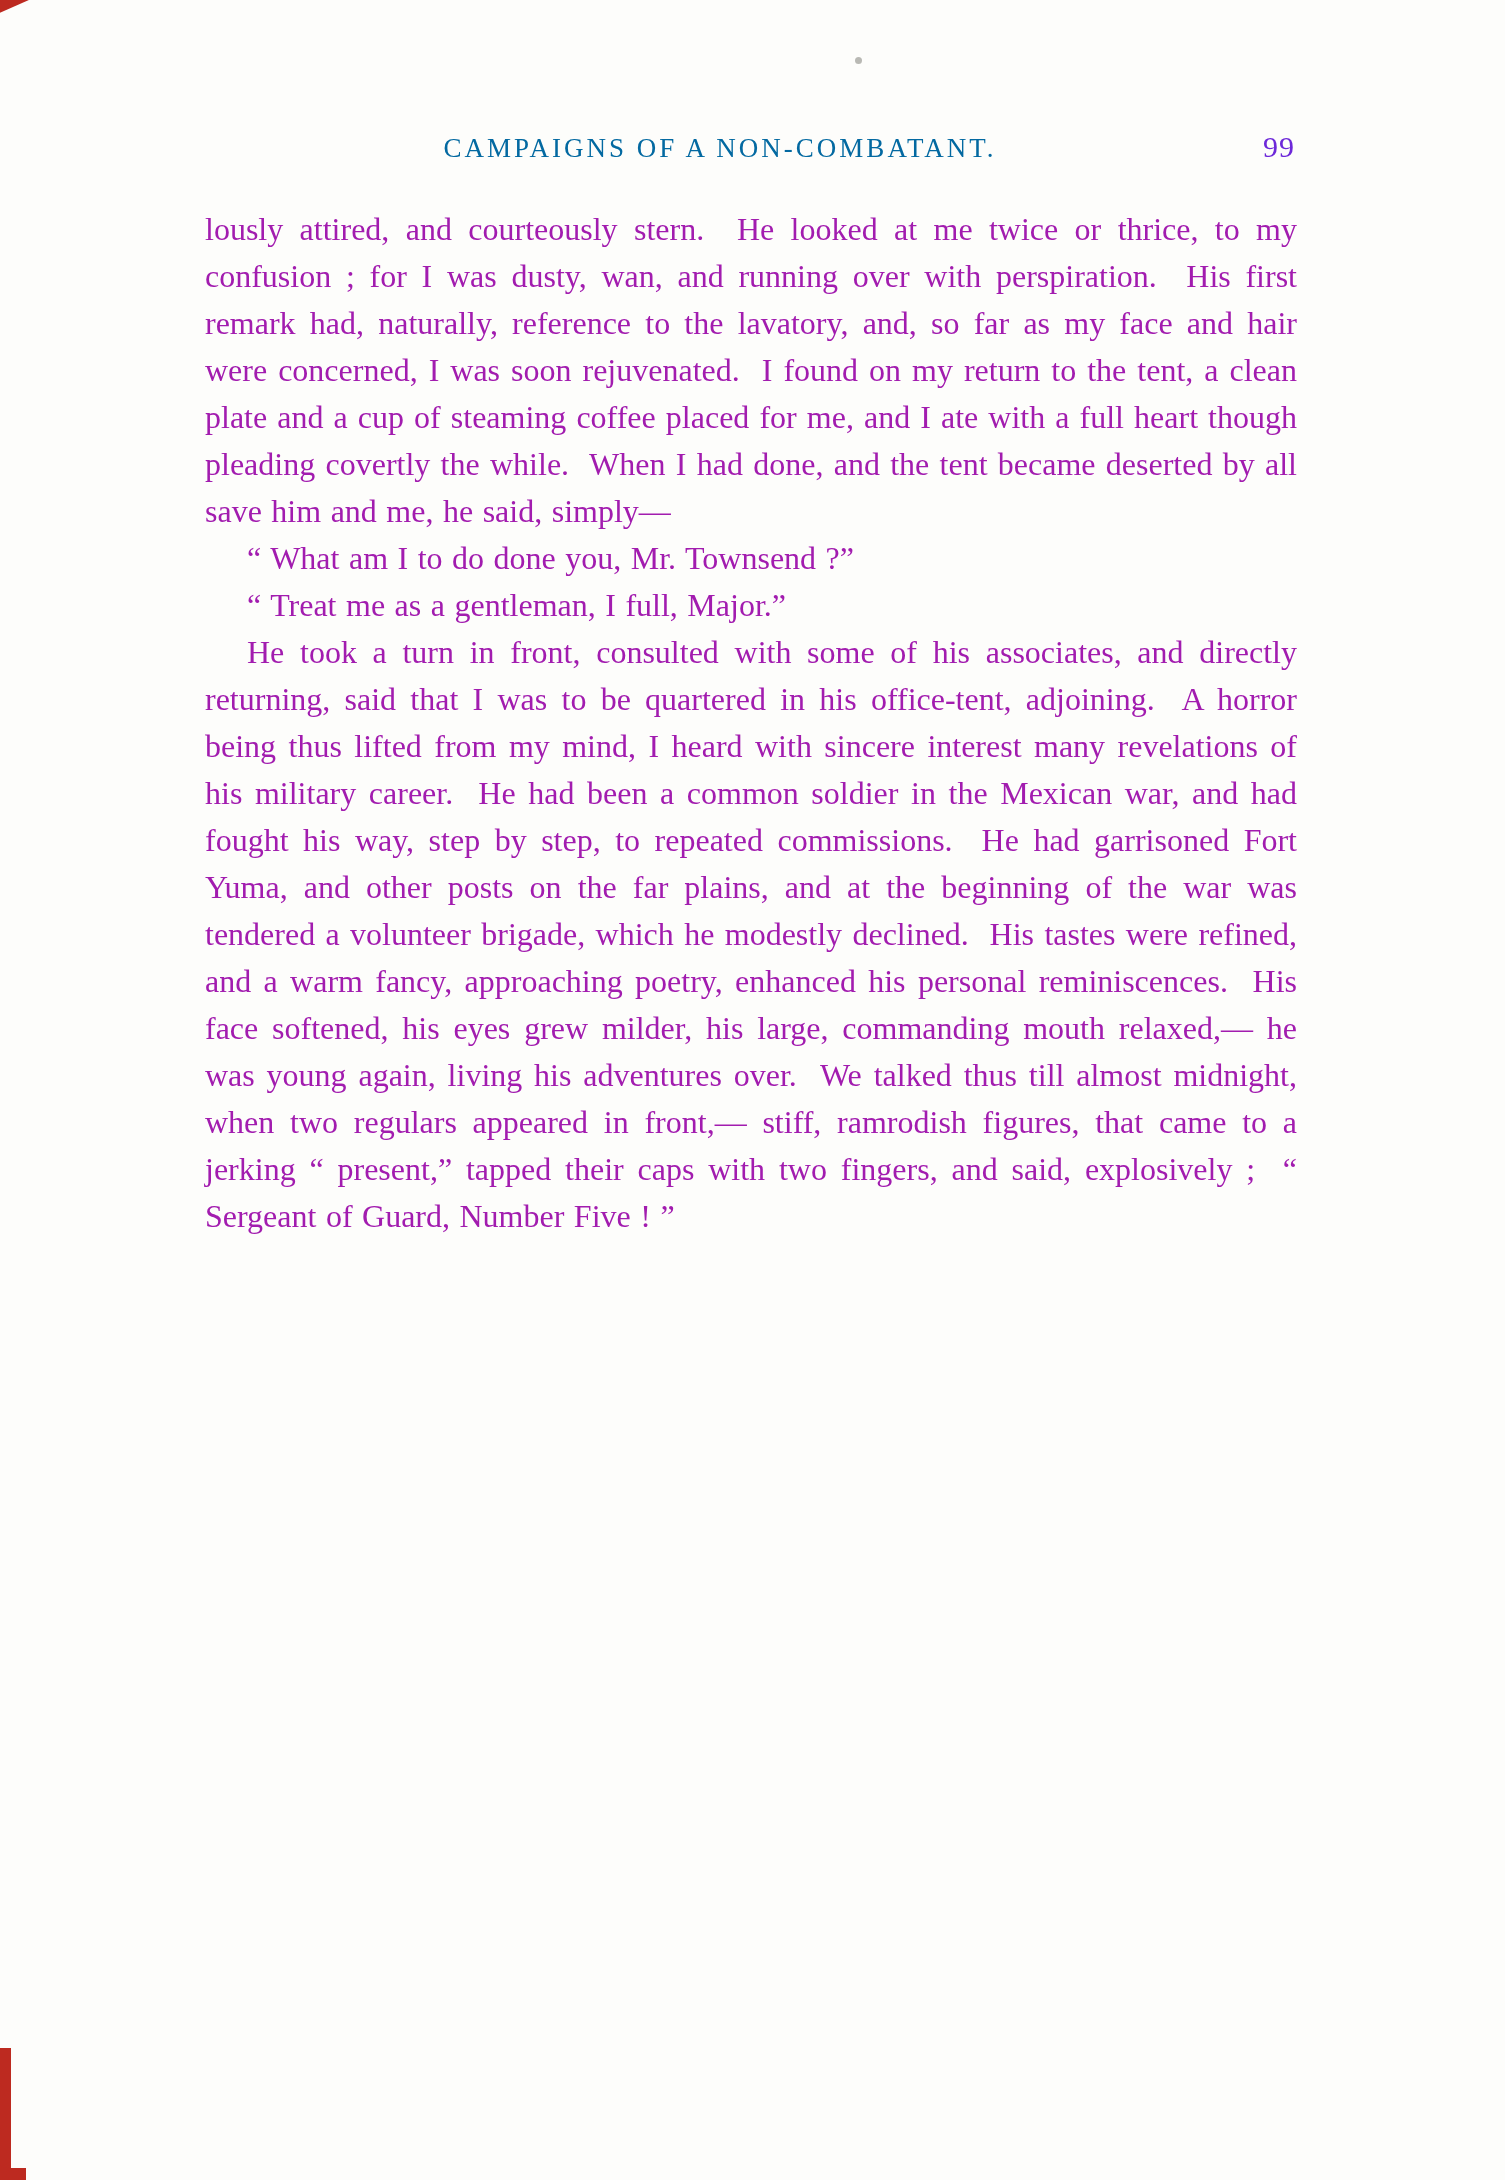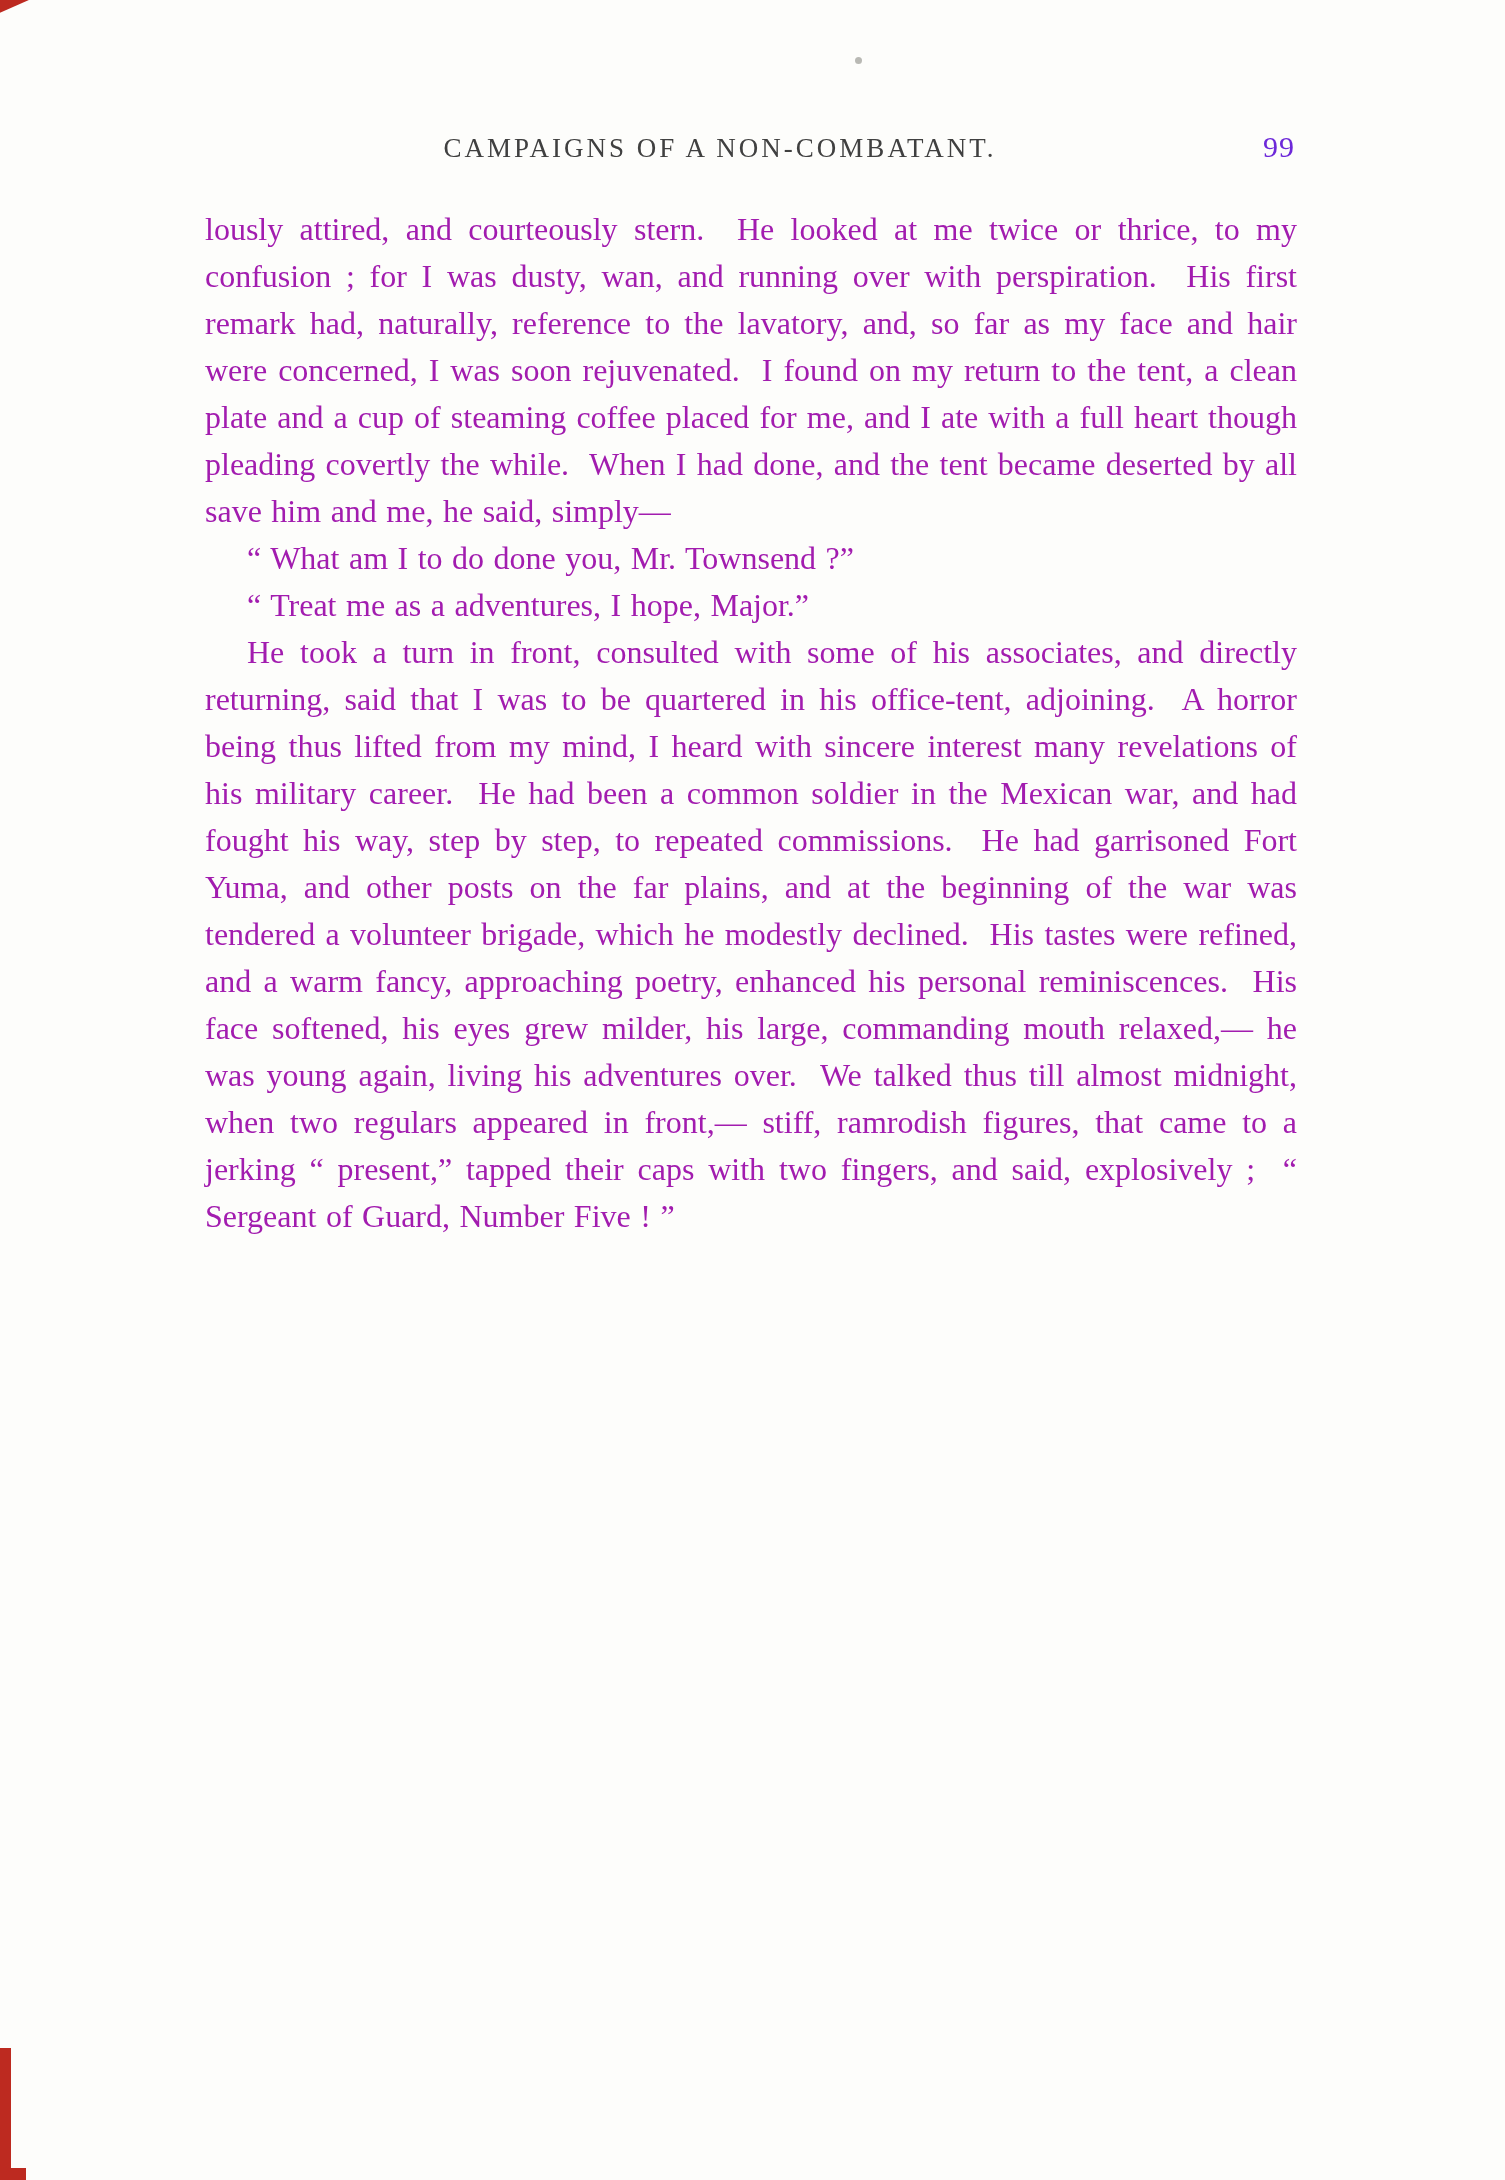--- a/index.html
+++ b/index.html
@@ -19,21 +19,21 @@
     left: 205px;
     top: 133px;
     width: 1090px;
     height: 40px;
   }
   .running-title {
     display: block;
     text-align: center;
     font-size: 27px;
     letter-spacing: 3px;
-    color: #404040;
+    color: #0369a1;
     padding-right: 60px; 
     white-space: nowrap;
   }
   .folio {
     position: absolute;
     right: 0;
     top: -3px;
     font-size: 30px;
     letter-spacing: 1px;
     color: #6d28d9;
@@ -95,21 +95,21 @@
   <div class="speck"></div>
 
   <div class="running-header">
     <span class="running-title">CAMPAIGNS OF A NON-COMBATANT.</span>
     <span class="folio">99</span>
   </div>
 
   <div class="text-block">
       <p class="para">lously attired, and courteously stern.  He looked at me twice or thrice, to my confusion ; for I was dusty, wan, and running over with perspiration.  His first remark had, naturally, reference to the lavatory, and, so far as my face and hair were concerned, I was soon rejuvenated.  I found on my return to the tent, a clean plate and a cup of steaming coffee placed for me, and I ate with a full heart though pleading covertly the while.  When I had done, and the tent became deserted by all save him and me, he said, simply—</p>
       <p class="para indent">“ What am I to do done you, Mr. Townsend ?”</p>
-      <p class="para indent">“ Treat me as a adventures, I hope, Major.”</p>
+      <p class="para indent">“ Treat me as a gentleman, I full, Major.”</p>
       <p class="para indent">He took a turn in front, consulted with some of his associates, and directly returning, said that I was to be quartered in his office-tent, adjoining.  A horror being thus lifted from my mind, I heard with sincere interest many revelations of his military career.  He had been a common soldier in the Mexican war, and had fought his way, step by step, to repeated commissions.  He had garrisoned Fort Yuma, and other posts on the far plains, and at the beginning of the war was tendered a volunteer brigade, which he modestly declined.  His tastes were refined, and a warm fancy, approaching poetry, enhanced his personal reminiscences.  His face softened, his eyes grew milder, his large, commanding mouth relaxed,— he was young again, living his adventures over.  We talked thus till almost midnight, when two regulars appeared in front,— stiff, ramrodish figures, that came to a jerking “ present,” tapped their caps with two fingers, and said, explosively ;  “ Sergeant of Guard, Number Five ! ”</p>
     </div>
 
   <div class="ink-mark ink-bottom-left" style="background-color: rgb(189, 42, 32);"></div>
 
   <div class="ink-mark ink-bottom-left-foot" style="background-color: rgb(189, 42, 32);"></div>
 
 </div>
 
 </body></html>

